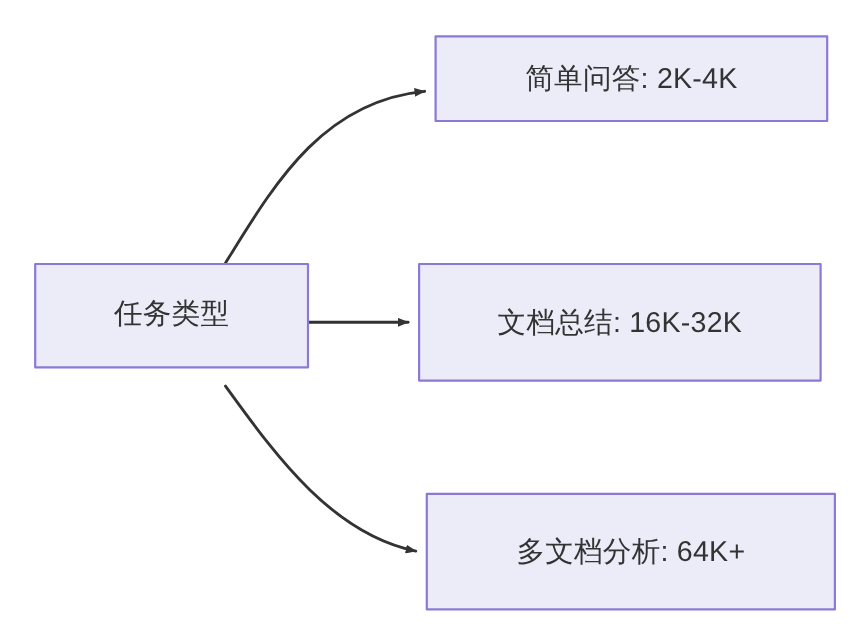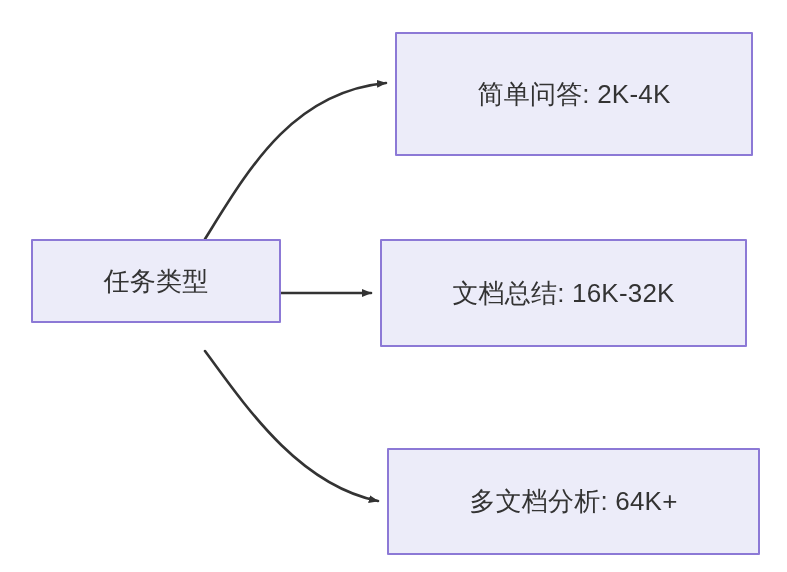--- a/index.html
+++ b/index.html
@@ -40,22 +40,22 @@
   .flow-node-label {
     color: #333333;
     font-size: 26px;
     line-height: 1.25;
     font-weight: 400;
     letter-spacing: 0.2px;
     white-space: nowrap;
   }
 
   
-  #node-root      { left: 31px;  top: 239px; width: 250px; height: 84px; }
-  #node-simple-qa { left: 395px; top: 32px;  width: 358px; height: 124px; }
+  #node-root      { left: 31px;  top: 239px; width: 250px; height: 96px; font-family: Liberation Mono, monospace; }
+  #node-simple-qa { left: 395px; top: 32px;  width: 358px; height: 79px; }
   #node-doc-sum   { left: 380px; top: 239px; width: 367px; height: 108px; }
   #node-multi-doc { left: 387px; top: 448px; width: 373px; height: 107px; }
 </style>
 </head>
 <body>
 
 <div id="diagram-canvas">
 
   <svg id="edge-layer" viewBox="0 0 787 572" width="787" height="572" xmlns="http://www.w3.org/2000/svg">
     <defs>

